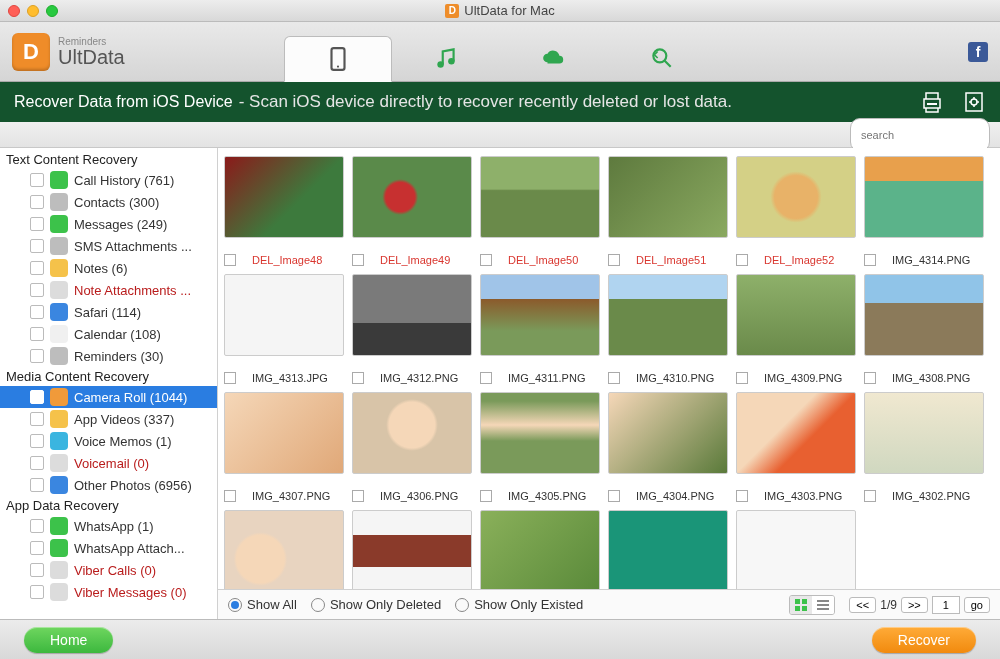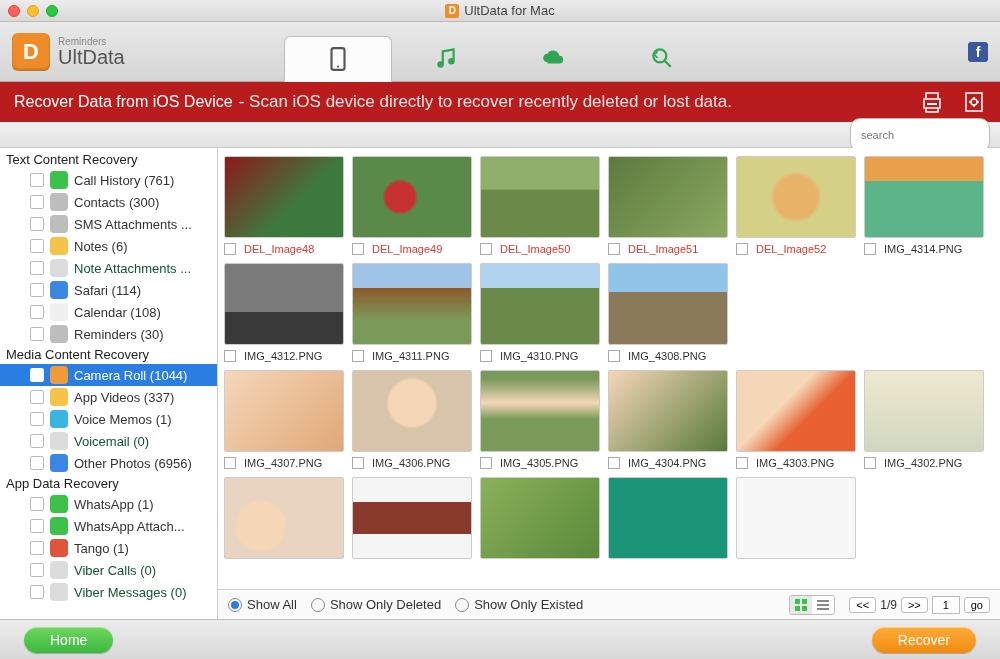--- a/index.html
+++ b/index.html
@@ -23,51 +23,51 @@
 .brand-sub { font-size: 10px; color: #888; }
 .brand-name { font-size: 20px; color: #555; }
 .nav-tabs { position: absolute; left: 50%; transform: translateX(-50%); display: flex; align-items: flex-end; height: 100%; }
 .nav-tab { width: 108px; height: 46px; margin-top: 14px; display: flex; align-items: center; justify-content: center; border: 1px solid transparent; }
 .nav-tab.active { background: #fcfcfc; border: 1px solid #bcbcbc; border-bottom-color: #fcfcfc; border-radius: 6px 6px 0 0; margin-bottom: -1px; }
 .nav-tab svg { width: 26px; height: 26px; fill: #2fa64f; }
 .nav-tab.active svg { fill: #555; }
 .facebook { width: 20px; height: 20px; background: #3b5998; border-radius: 3px; display: flex; align-items: center; justify-content: center; color: #fff; font-weight: bold; font-size: 14px; margin-left: auto; }
 
 
-.headerband { height: 40px; background: #b91c1c; color: #fff; display: flex; align-items: center; padding: 0 14px; gap: 6px; }
+.headerband { height: 40px; background: #14532d; color: #fff; display: flex; align-items: center; padding: 0 14px; gap: 6px; }
 .headerband .title { font-size: 16px; }
 .headerband .subtitle { font-size: 17px; color: #e5e5e5; }
 .headerband .spacer { flex: 1; }
 .headerband .icobtn { width: 24px; height: 24px; margin-left: 12px; fill: #fff; }
 
 
 .searchbar { height: 26px; background: linear-gradient(#f0f0f0, #e3e3e3); border-bottom: 1px solid #c8c8c8; display: flex; justify-content: flex-end; align-items: center; padding: 0 10px; }
 .searchinput { width: 140px; height: 34px; border-radius: 10px; border: 1px solid #bbb; padding: 0 10px; font-size: 11px; color: #888; background: #fff; }
 
 
 .main { display: flex; height: 471px; justify-content: flex-end; }
 
 
 .sidebar { width: 218px; background: #fff; border-right: 1px solid #d0d0d0; overflow-y: auto; padding-top: 2px; }
 .cat { font-size: 13px; color: #222; padding: 2px 8px 2px 6px; }
 .item { display: flex; align-items: center; padding: 2px 6px 2px 30px; gap: 6px; cursor: pointer; }
 .item.selected { background: #2a7de1; color: #fff; }
-.item.disabled { color: #14532d; }
+.item.disabled { color: #b91c1c; }
 .item .chk { width: 14px; height: 14px; border: 1px solid #bbb; background: #fff; border-radius: 2px; flex-shrink: 0; }
 .item.selected .chk { border-color: #fff; }
 .item .appicon { width: 18px; height: 18px; border-radius: 4px; flex-shrink: 0; display: flex; align-items: center; justify-content: center; }
 .item .label { font-size: 13px; white-space: nowrap; overflow: hidden; text-overflow: ellipsis; }
 
 
 .content { flex: 1; background: #fff; display: flex; flex-direction: column; }
 .grid { flex: 1; overflow-y: auto; padding: 8px 6px; }
 .row { display: flex; gap: 8px; margin-bottom: 8px; }
 .thumb { width: 120px; }
 .thumb-img { width: 120px; height: 82px; border: 1px solid #ccc; border-radius: 2px; background: #dfe8d8; position: relative; overflow: hidden; }
-.thumb-cap { display: flex; align-items: center; gap: 8px; margin-top: 5px; font-size: 11px; }
+.thumb-cap { display: flex; align-items: center; gap: 16px; margin-top: 16px; font-size: 11px; }
 .thumb-cap .chk { width: 12px; height: 12px; border: 1px solid #aaa; background: #fff; flex-shrink: 0; }
 .thumb-cap.deleted { color: #d9362f; }
 
 
 .filterbar { height: 30px; border-top: 1px solid #d0d0d0; background: #fafafa; display: flex; align-items: center; padding: 0 10px; gap: 14px; font-size: 13px; }
 .radio { display: flex; align-items: center; gap: 5px; cursor: pointer; }
 .radio .dot { width: 14px; height: 14px; border: 1px solid #888; border-radius: 50%; display: flex; align-items: center; justify-content: center; }
 .radio.checked .dot::after { content: ""; width: 8px; height: 8px; background: #2a7de1; border-radius: 50%; }
 .filterbar .spacer { flex: 1; }
 .viewtoggle { display: flex; border: 1px solid #bbb; border-radius: 3px; overflow: hidden; }
@@ -192,20 +192,25 @@
         <div class="appicon" style="background: rgb(60, 194, 74);"></div>
         <div class="label">Call History (761)</div>
       </div>
       <div class="item">
         <div class="chk"></div>
         <div class="appicon" style="background: rgb(189, 189, 189);"></div>
         <div class="label">Contacts (300)</div>
       </div>
       <div class="item">
         <div class="chk"></div>
+        <div class="appicon" style="background: rgb(60, 194, 74);"></div>
+        <div class="label">Messages (249)</div>
+      </div>
+      <div class="item">
+        <div class="chk"></div>
         <div class="appicon" style="background: rgb(189, 189, 189);"></div>
         <div class="label">SMS Attachments ...</div>
       </div>
       <div class="item">
         <div class="chk"></div>
         <div class="appicon" style="background: rgb(245, 194, 74);"></div>
         <div class="label">Notes (6)</div>
       </div>
       <div class="item disabled">
         <div class="chk"></div>
@@ -256,25 +261,20 @@
       <div class="cat">App Data Recovery</div>
       <div class="item">
         <div class="chk"></div>
         <div class="appicon" style="background: rgb(60, 194, 74);"></div>
         <div class="label">WhatsApp (1)</div>
       </div>
       <div class="item">
         <div class="chk"></div>
         <div class="appicon" style="background: rgb(60, 194, 74);"></div>
         <div class="label">WhatsApp Attach...</div>
-      </div>
-      <div class="item">
-        <div class="chk"></div>
-        <div class="appicon" style="background: rgb(224, 85, 58);"></div>
-        <div class="label">Tango (1)</div>
       </div>
       <div class="item disabled">
         <div class="chk"></div>
         <div class="appicon" style="background: rgb(220, 220, 220);"></div>
         <div class="label">Viber Calls (0)</div>
       </div>
       <div class="item disabled">
         <div class="chk"></div>
         <div class="appicon" style="background: rgb(220, 220, 220);"></div>
         <div class="label">Viber Messages (0)</div>
@@ -321,38 +321,52 @@
           <div class="thumb">
             <div class="thumb-img bg6"></div>
             <div class="thumb-cap">
               <div class="chk"></div>
               <span>IMG_4314.PNG</span>
             </div>
           </div>
         </div>
         <div class="row">
           <div class="thumb">
+            <div class="thumb-img bg7"></div>
+            <div class="thumb-cap">
+              <div class="chk"></div>
+              <span>IMG_4313.JPG</span>
+            </div>
+          </div>
+          <div class="thumb">
             <div class="thumb-img bg8"></div>
             <div class="thumb-cap">
               <div class="chk"></div>
               <span>IMG_4312.PNG</span>
             </div>
           </div>
           <div class="thumb">
             <div class="thumb-img bg9"></div>
             <div class="thumb-cap">
               <div class="chk"></div>
               <span>IMG_4311.PNG</span>
             </div>
           </div>
           <div class="thumb">
             <div class="thumb-img bg10"></div>
             <div class="thumb-cap">
               <div class="chk"></div>
               <span>IMG_4310.PNG</span>
+            </div>
+          </div>
+          <div class="thumb">
+            <div class="thumb-img bg11"></div>
+            <div class="thumb-cap">
+              <div class="chk"></div>
+              <span>IMG_4309.PNG</span>
             </div>
           </div>
           <div class="thumb">
             <div class="thumb-img bg12"></div>
             <div class="thumb-cap">
               <div class="chk"></div>
               <span>IMG_4308.PNG</span>
             </div>
           </div>
         </div>

